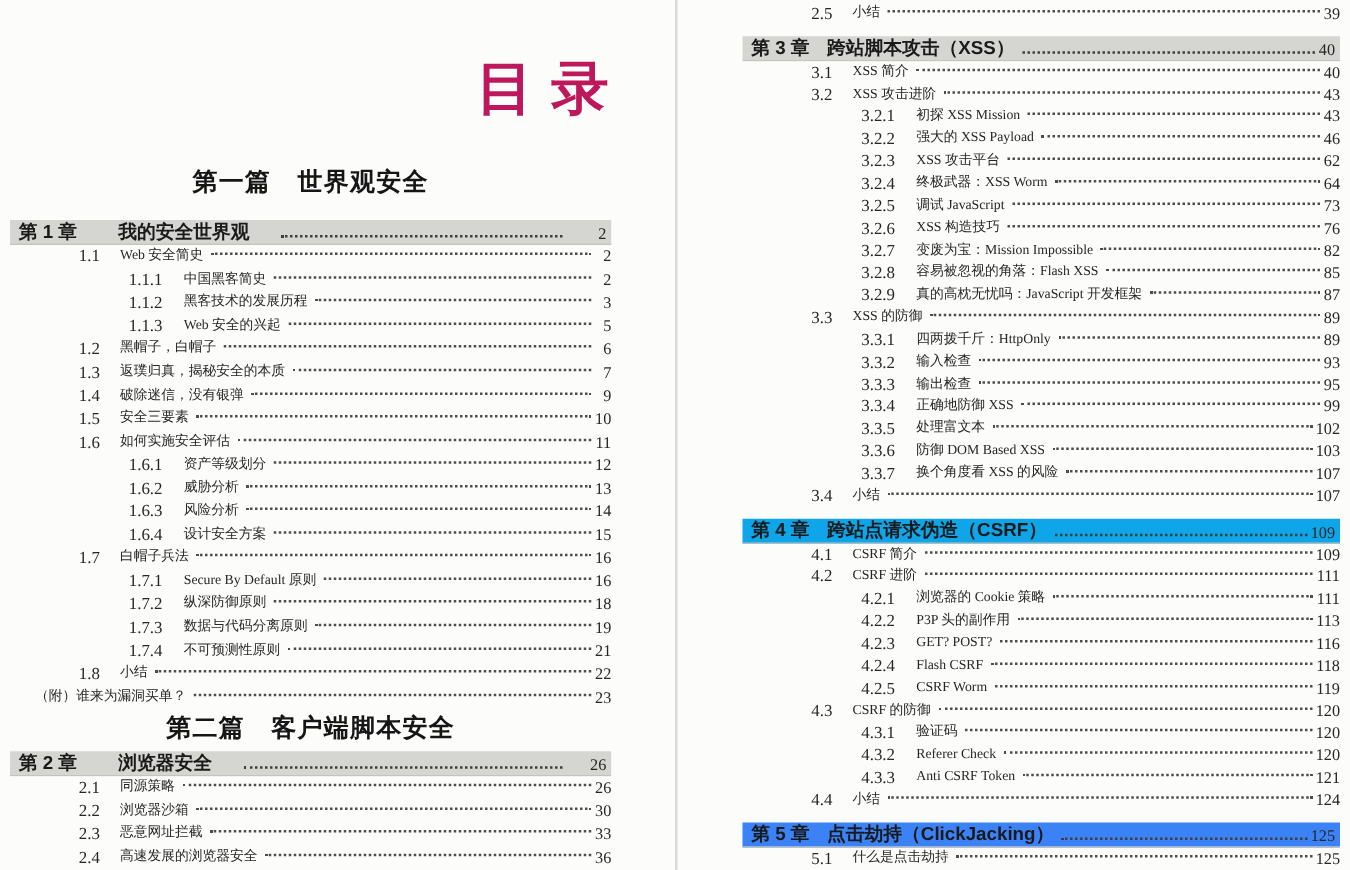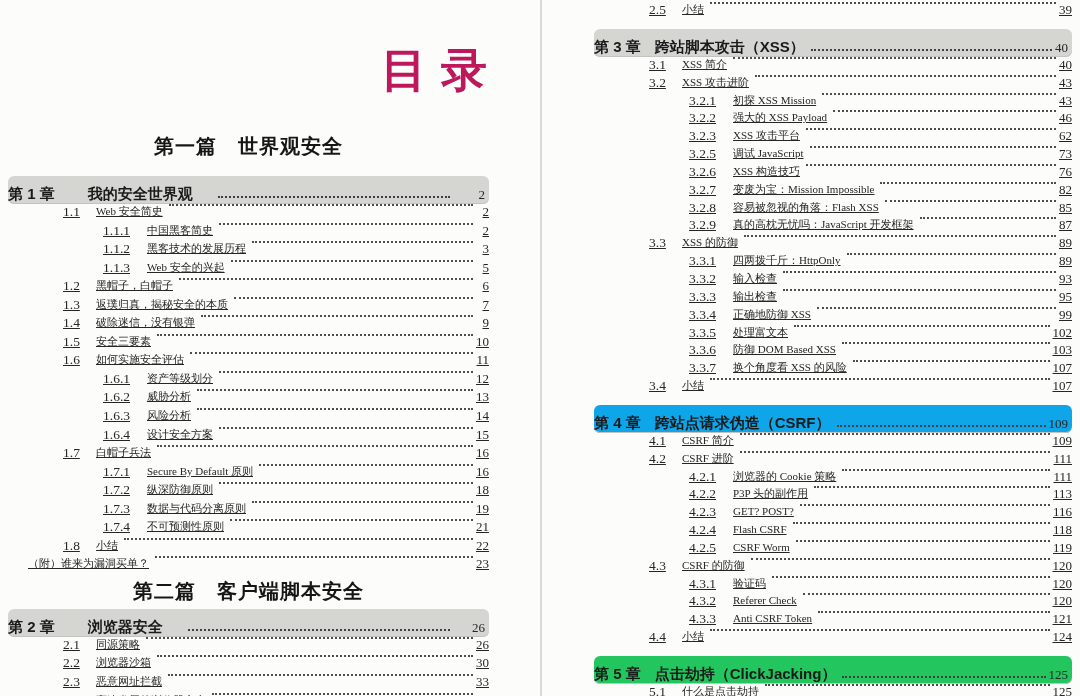--- a/index.html
+++ b/index.html
@@ -36,44 +36,43 @@
     text-align: center;
     font-family: "Liberation Sans", "DejaVu Sans", sans-serif;
     font-weight: bold; font-size: 20px;
     color: #161616; letter-spacing: 1px;
   }
   .doc-title + .part-heading { margin-top: 38px; }
   .row + .part-heading { margin-top: 4px; }
 
   .chapter-bar {
     display: flex; align-items: flex-end;
-    height: 28px; box-sizing: border-box;
-    padding: 0 4px 2px 0;
+    height: 20px; box-sizing: border-box;
+    padding: 0 4px 2px 7px;
     background: #d5d6d1;
     box-shadow: 0 -1px 0 #c3c4bf inset;
-    border-radius: 6px;
   }
   .part-heading + .chapter-bar { margin-top: 18px; gap: 19px; }
   .row + .part-heading + .chapter-bar { margin-top: 6px; }
   .col-right .row + .chapter-bar { margin-top: 9px; }
 
   .ch-num {
     font-family: "Liberation Sans", "DejaVu Sans", sans-serif;
     font-weight: bold; font-size: 15px; line-height: 16px;
     margin-right: 14px; white-space: nowrap; color: #1a1a1a;
   }
   .ch-title {
     font-family: "Liberation Sans", "DejaVu Sans", sans-serif;
     font-weight: bold; font-size: 15px; line-height: 16px;
     white-space: nowrap; color: #1a1a1a;
   }
 
   .row {
-    display: flex; align-items: flex-start;
-    box-sizing: border-box; padding-bottom: 1px; text-decoration: underline;
+    display: flex; align-items: center;
+    box-sizing: border-box; padding-bottom: 1px;
   }
   .col-left  .row { height: 18.55px; }
   .col-right .row { height: 17.85px; }
 
   .row.item  { padding-left: 55px; }
   .row.sub   { padding-left: 95px; }
   .row.annex { padding-left: 20px; }
 
   .num {
     font-size: 13.5px; line-height: 15px; white-space: nowrap;
@@ -302,20 +301,26 @@
         <span class="leader"></span>
         <span class="pg">46</span>
       </div>
       <div class="row sub">
         <span class="num">3.2.3</span>
         <span class="t">XSS 攻击平台</span>
         <span class="leader"></span>
         <span class="pg">62</span>
       </div>
       <div class="row sub">
+        <span class="num">3.2.4</span>
+        <span class="t">终极武器：XSS Worm</span>
+        <span class="leader"></span>
+        <span class="pg">64</span>
+      </div>
+      <div class="row sub">
         <span class="num">3.2.5</span>
         <span class="t">调试 JavaScript</span>
         <span class="leader"></span>
         <span class="pg">73</span>
       </div>
       <div class="row sub">
         <span class="num">3.2.6</span>
         <span class="t">XSS 构造技巧</span>
         <span class="leader"></span>
         <span class="pg">76</span>
@@ -463,21 +468,21 @@
         <span class="t">Anti CSRF Token</span>
         <span class="leader"></span>
         <span class="pg">121</span>
       </div>
       <div class="row item">
         <span class="num">4.4</span>
         <span class="t">小结</span>
         <span class="leader"></span>
         <span class="pg">124</span>
       </div>
-      <div class="chapter-bar" style="background: #22c55e; justify-content: center;">
+      <div class="chapter-bar" style="background: #3b82f6; justify-content: center;">
         <span class="ch-num">第 5 章</span>
         <span class="ch-title">点击劫持（ClickJacking）</span>
         <span class="leader"></span>
         <span class="pg">125</span>
       </div>
       <div class="row item">
         <span class="num">5.1</span>
         <span class="t">什么是点击劫持</span>
         <span class="leader"></span>
         <span class="pg">125</span>

